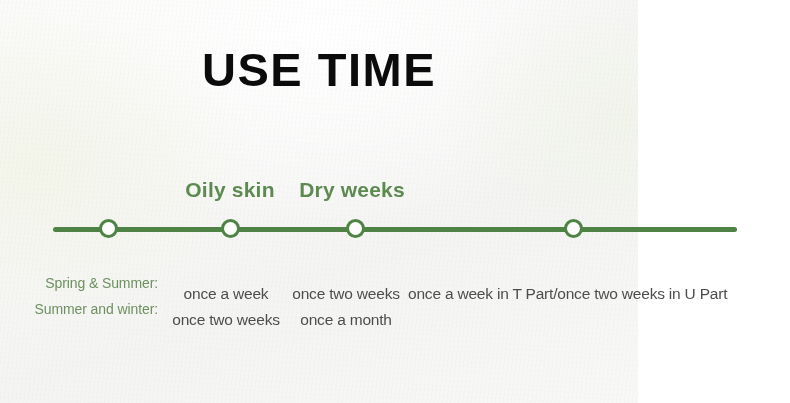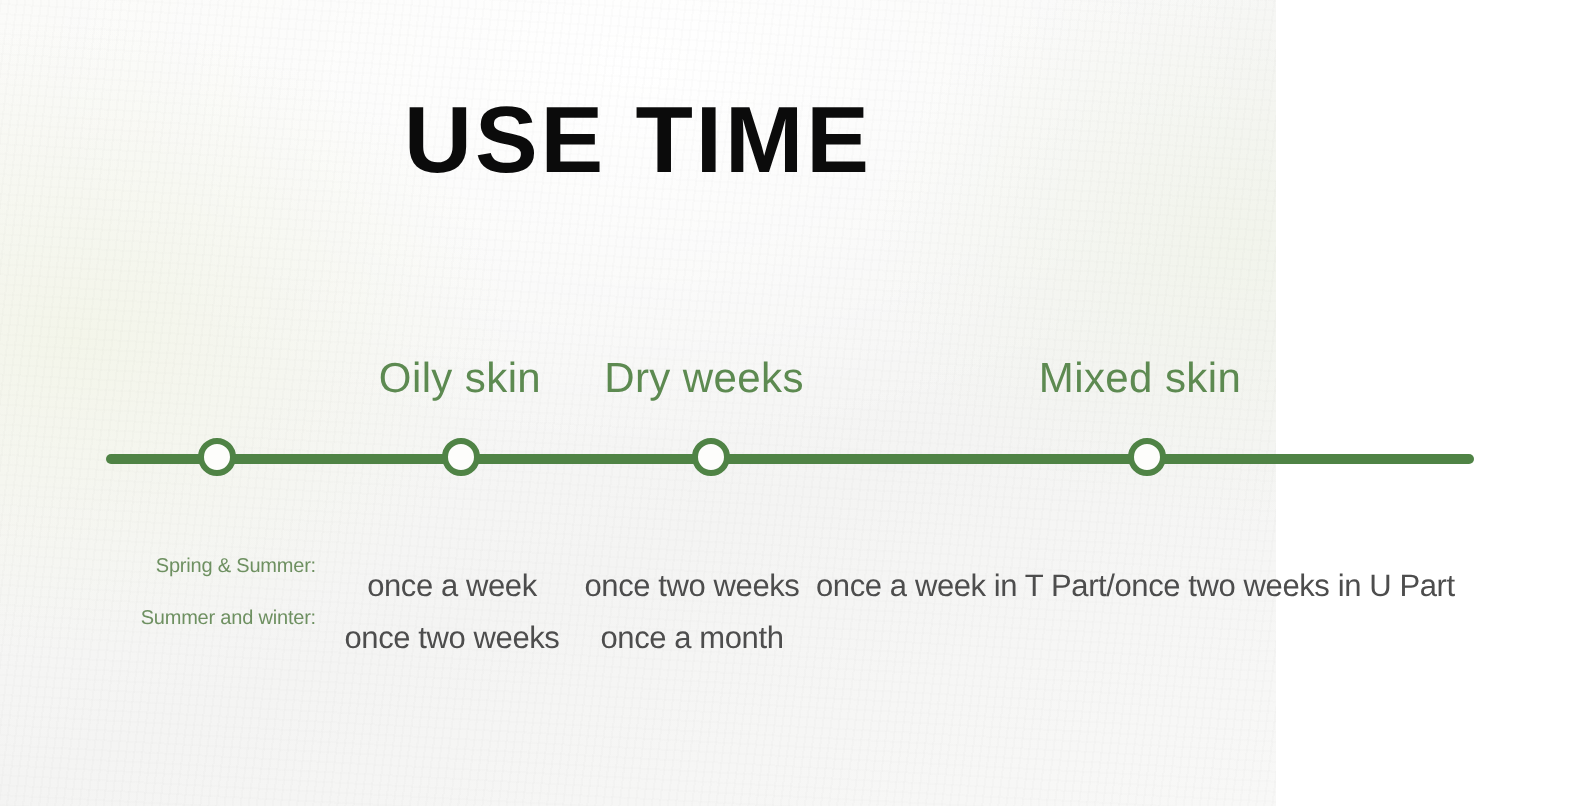--- a/index.html
+++ b/index.html
@@ -30,21 +30,21 @@
     position:absolute;left:0;right:0;top:46px;
     text-align:center;
     font-size:47px;
     font-weight:bold;
     letter-spacing:1.5px;
     color:#0b0b0b;
     line-height:1;
   }
 
   
-  .timeline{position:absolute;left:0;top:170px;width:790px;height:70px;}
+  .timeline{position:absolute;left:0;top:170px;width:790px;height:70px;font-weight:bold;}
   .track{
     position:absolute;left:53px;top:57px;
     width:684px;height:5px;
     background:#4f8345;
     border-radius:3px;
   }
   .node{
     position:absolute;top:49px;
     width:13px;height:13px;
     margin-left:-6.5px;
@@ -67,21 +67,21 @@
   .row{
     display:flex;align-items:center;
     height:26px;
     white-space:nowrap;
   }
   .row-label{
     width:168px;
     text-align:right;
     padding-right:10px;
     box-sizing:border-box;
-    font-size:10px;
+    font-size:14px;
     color:#6e9061;
     letter-spacing:-.1px;
   }
   .cell{
     text-align:center;
     font-size:15.5px;
     color:#4d4d4d;
     letter-spacing:-.2px;
     margin-top:21px;
   }
@@ -100,21 +100,20 @@
   <div class="timeline">
     <div class="track"></div>
 
     <div class="node" style="left:105px;"></div>
     <div class="node" style="left:227px;"></div>
     <div class="node" style="left:352px;"></div>
     <div class="node" style="left:570px;"></div>
 
     <div class="node-label" style="left:230px;">Oily skin</div>
     <div class="node-label" style="left:352px;">Dry weeks</div>
-    <div class="node-label" style="left:570px;">Mixed skin</div>
   </div>
 
   <div class="rows">
     <div class="row">
       <div class="row-label">Spring &amp; Summer:</div>
       <div class="cell c-oily">once a week</div>
       <div class="cell c-dry">once two weeks</div>
       <div class="cell c-mixed">once a week in T Part/once two weeks in U Part</div>
     </div>
     <div class="row">

